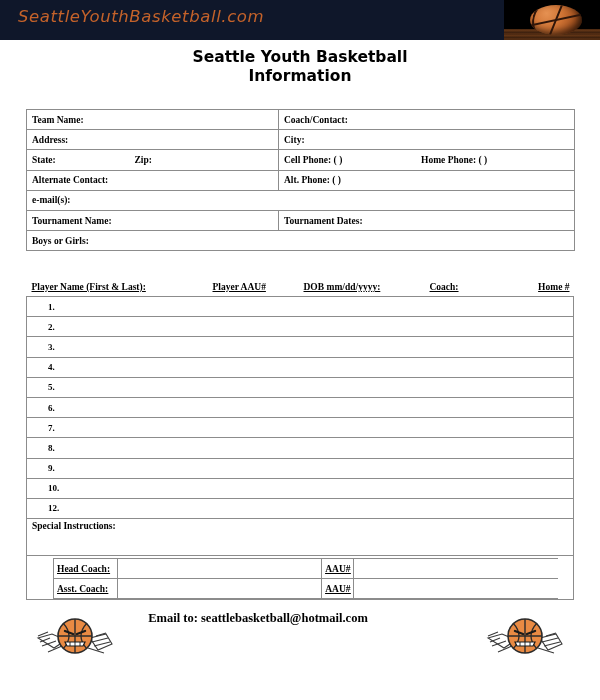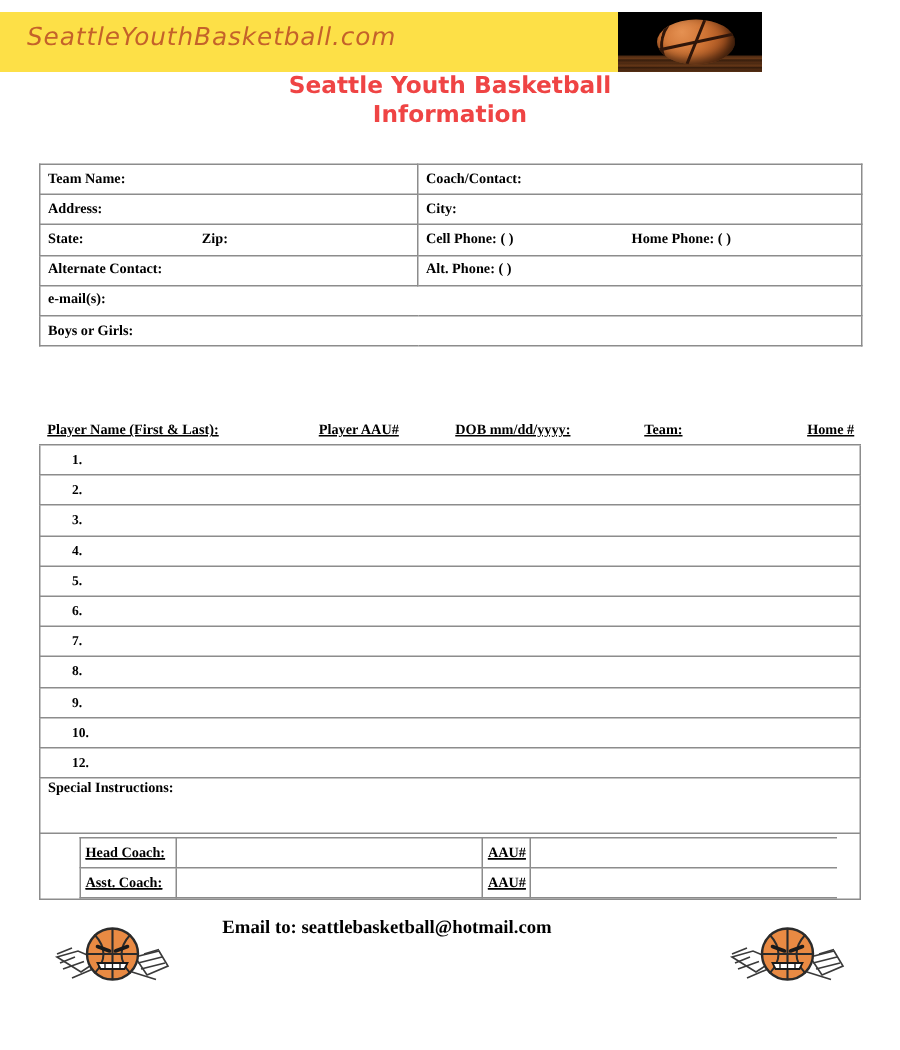--- a/index.html
+++ b/index.html
@@ -11,24 +11,24 @@
     width: 600px;
     height: 700px;
     position: relative;
     font-family: "Liberation Serif", "DejaVu Serif", serif;
     overflow: hidden;
   }
 
   
   .banner {
     position: absolute;
-    top: 8px; left: 0;
-    width: 508px;
+    top: 0; left: 0;
+    width: 600px;
     height: 40px;
-    background: #fde047;
+    background: #0f172a;
     overflow: hidden;
   }
   .banner-title {
     position: absolute;
     left: 18px;
     top: 7px;
     font-family: "DejaVu Sans", sans-serif;
     font-style: italic;
     font-size: 16.5px;
     letter-spacing: 0.6px;
@@ -104,21 +104,21 @@
   .page-title {
     position: absolute;
     top: 48px;
     left: 85px;
     width: 430px;
     text-align: center;
     font-family: "DejaVu Sans", sans-serif;
     font-weight: bold;
     font-size: 15.5px;
     line-height: 19px;
-    color: #ef4444;
+    color: #000000;
   }
 
   
   .form-table {
     position: absolute;
     left: 26px;
     width: 548px;
     border-collapse: collapse;
     table-layout: fixed;
   }
@@ -276,36 +276,44 @@
         <span class="label-inline">Alt. Phone: (      )</span>
       </td>
     </tr>
     <tr>
       <td colspan="2">
         <span class="label-inline">e-mail(s):</span>
         <span></span>
       </td>
     </tr>
     <tr>
+      <td>
+        <span class="label-inline">Tournament Name:</span>
+      </td>
+      <td>
+        <span class="label-inline">Tournament Dates:</span>
+      </td>
+    </tr>
+    <tr>
       <td colspan="2">
         <span class="label-inline">Boys or Girls:</span>
       </td>
     </tr>
   </tbody>
 </table>
 
 <table class="form-table" id="player-table">
   <tbody>
     <tr>
       <td class="hdr">
         <div class="hdr-inner">
           <span style="left:5px">Player Name (First &amp; Last):</span>
           <span style="left:186px">Player AAU#</span>
           <span style="left:277px">DOB mm/dd/yyyy:</span>
-          <span style="left:403px">Team:</span>
+          <span style="left:403px">Coach:</span>
           <span style="right:4px">Home #</span>
         </div>
       </td>
     </tr>
     <tr>
         <td><span class="row-num">1.</span></td>
       </tr>
     <tr>
         <td><span class="row-num">2.</span></td>
       </tr>

